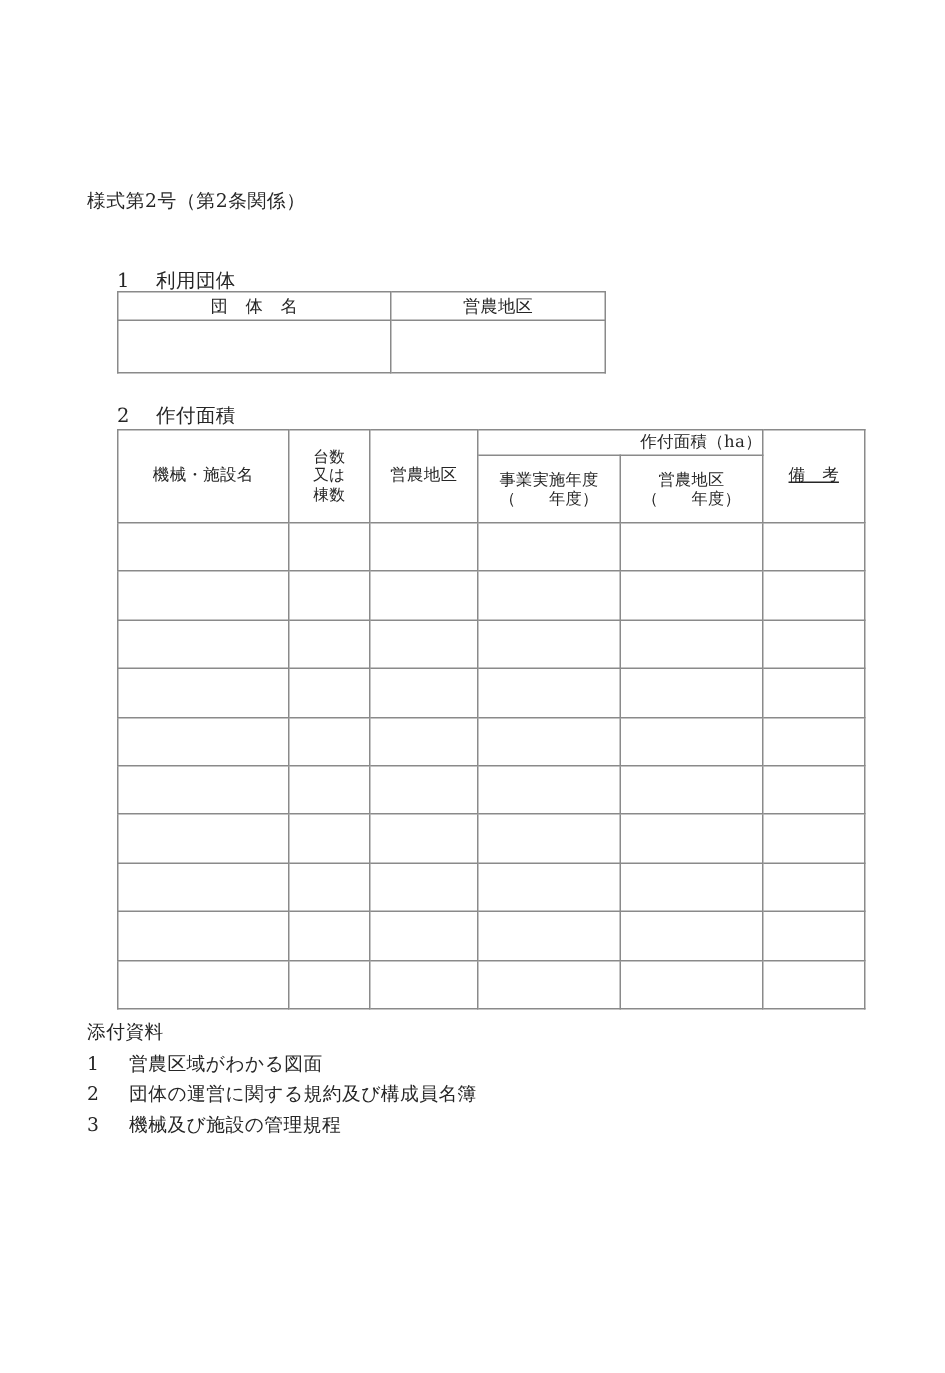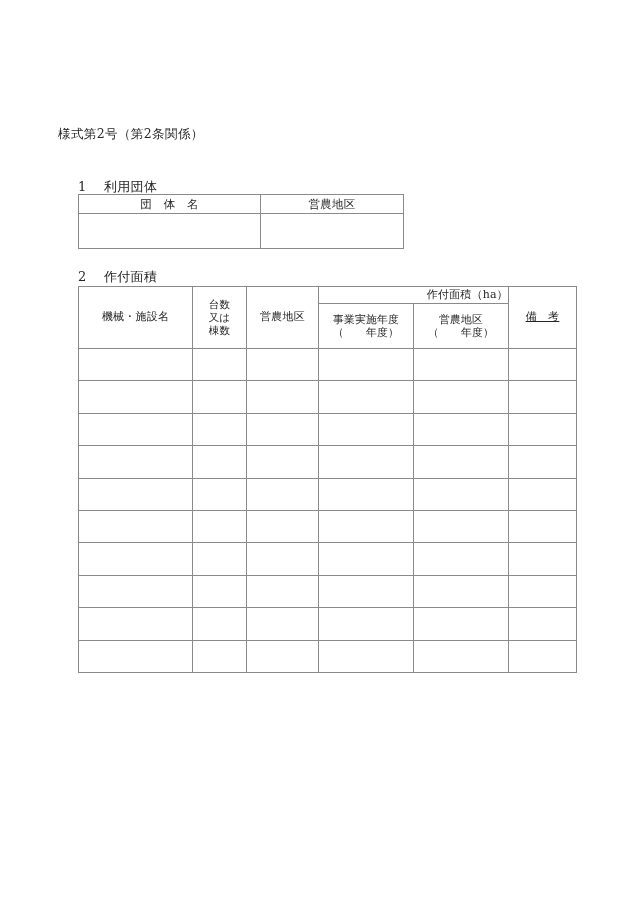--- a/index.html
+++ b/index.html
@@ -247,14 +247,22 @@
           <td class="blank" style="border-color: rgb(138, 138, 138);"></td>
           <td class="blank" style="border-color: rgb(138, 138, 138);"></td>
           <td class="blank" style="border-color: rgb(138, 138, 138);"></td>
           <td class="blank" style="border-color: rgb(138, 138, 138);"></td>
           <td class="blank" style="border-color: rgb(138, 138, 138);"></td>
           <td class="blank" style="border-color: rgb(138, 138, 138);"></td>
         </tr>
       </tbody>
   </table>
 
+  <div class="attach-block">
+    <div class="attach-title">添付資料</div>
+    <ul class="attach-list" id="attach-list">
+        <li><span class="idx">1</span><span>営農区域がわかる図面</span></li>
+        <li><span class="idx">2</span><span>団体の運営に関する規約及び構成員名簿</span></li>
+        <li><span class="idx">3</span><span>機械及び施設の管理規程</span></li>
+      </ul>
+  </div>
 
 </div>
 
 </body></html>

